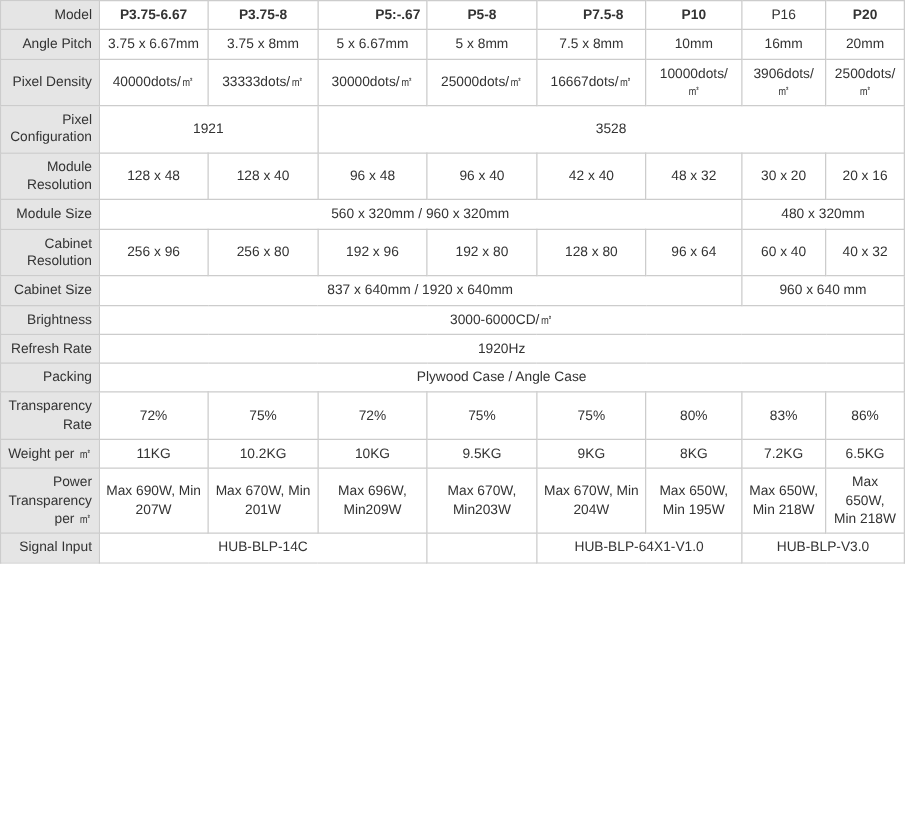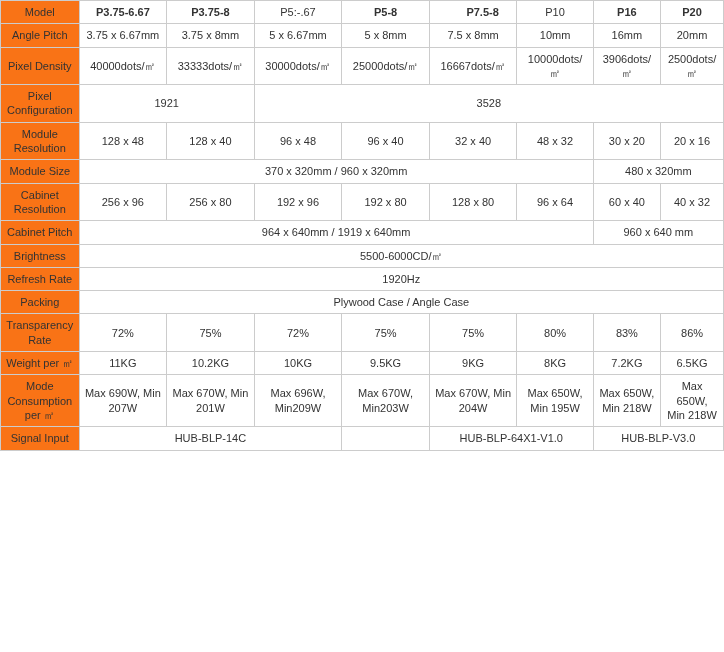--- a/index.html
+++ b/index.html
@@ -20,23 +20,23 @@
     }
     td {
       border: 1px solid #ccc;
       padding: 4px 5px;
       vertical-align: middle;
       text-align: center;
       line-height: 1.3;
       font-size: 11px;
     }
     td.row-header {
-      text-align: center;
+      text-align: right;
       font-weight: normal;
-      background: #f97316;
+      background: #e5e5e5;
       width: 70px;
     }
     .blue-text {
       color: #4472C4;
     }
     col.col0 { width: 70px; }
     col.col1 { width: 78px; }
     col.col2 { width: 78px; }
     col.col3 { width: 78px; }
     col.col4 { width: 78px; }
@@ -59,25 +59,25 @@
       <col class="col5">
       <col class="col6">
       <col class="col7">
       <col class="col8">
     </colgroup>
     <tbody id="table-body">
     <tr>
           <td class="row-header">Model</td>
           <td style="font-weight: bold;">P3.75-6.67</td>
           <td style="font-weight: bold;">P3.75-8</td>
-          <td style="font-weight: normal;">P5:-.67</td>
+          <td style="font-weight: bold; text-align: right;">P5:-.67</td>
           <td style="font-weight: bold;">P5-8</td>
           <td style="font-weight: bold; padding-left: 24px;">P7.5-8</td>
-          <td style="font-weight: normal; margin-top: 40px;">P10</td>
-          <td style="font-weight: bold; margin-left: 28px;">P16</td>
+          <td style="font-weight: bold; margin-top: 40px;">P10</td>
+          <td style="font-weight: normal; margin-left: 28px;">P16</td>
           <td style="font-weight: bold;">P20</td>
         </tr>
         <tr>
           <td class="row-header">Angle Pitch</td>
           <td>3.75 x 6.67mm</td>
           <td>3.75 x 8mm</td>
           <td>5 x 6.67mm</td>
           <td>5 x 8mm</td>
           <td>7.5 x 8mm</td>
           <td>10mm</td>
@@ -99,49 +99,49 @@
           <td class="row-header">Pixel Configuration</td>
           <td colspan="2">1921</td>
           <td colspan="6">3528</td>
         </tr>
         <tr>
           <td class="row-header">Module Resolution</td>
           <td>128 x 48</td>
           <td>128 x 40</td>
           <td>96 x 48</td>
           <td>96 x 40</td>
-          <td>32 x 40</td>
+          <td>42 x 40</td>
           <td>48 x 32</td>
           <td>30 x 20</td>
           <td>20 x 16</td>
         </tr>
         <tr>
           <td class="row-header">Module Size</td>
-          <td colspan="6">370 x 320mm / 960 x 320mm</td>
+          <td colspan="6">560 x 320mm / 960 x 320mm</td>
           <td colspan="2">480 x 320mm</td>
         </tr>
         <tr>
           <td class="row-header">Cabinet Resolution</td>
           <td>256 x 96</td>
           <td>256 x 80</td>
           <td>192 x 96</td>
           <td>192 x 80</td>
           <td>128 x 80</td>
           <td>96 x 64</td>
           <td>60 x 40</td>
           <td>40 x 32</td>
         </tr>
         <tr>
-          <td class="row-header">Cabinet Pitch</td>
-          <td colspan="6">964 x 640mm  / 1919 x 640mm</td>
+          <td class="row-header">Cabinet Size</td>
+          <td colspan="6">837 x 640mm  / 1920 x 640mm</td>
           <td colspan="2">960 x 640 mm</td>
         </tr>
         <tr>
           <td class="row-header">Brightness</td>
-          <td colspan="8">5500-6000CD/㎡</td>
+          <td colspan="8">3000-6000CD/㎡</td>
         </tr>
         <tr>
           <td class="row-header">Refresh Rate</td>
           <td colspan="8">1920Hz</td>
         </tr>
         <tr>
           <td class="row-header">Packing</td>
           <td colspan="8">Plywood Case / Angle Case</td>
         </tr>
         <tr>
@@ -160,21 +160,21 @@
           <td>11KG</td>
           <td>10.2KG</td>
           <td>10KG</td>
           <td>9.5KG</td>
           <td>9KG</td>
           <td>8KG</td>
           <td>7.2KG</td>
           <td>6.5KG</td>
         </tr>
         <tr>
-          <td class="row-header">Mode Consumption per ㎡</td>
+          <td class="row-header">Power Transparency per ㎡</td>
           <td>Max 690W, Min 207W</td>
           <td>Max 670W, Min 201W</td>
           <td>Max 696W, Min209W</td>
           <td>Max 670W, Min203W</td>
           <td>Max 670W, Min 204W</td>
           <td>Max 650W, Min 195W</td>
           <td>Max 650W, Min 218W</td>
           <td>Max 650W, Min 218W</td>
         </tr>
         <tr>

